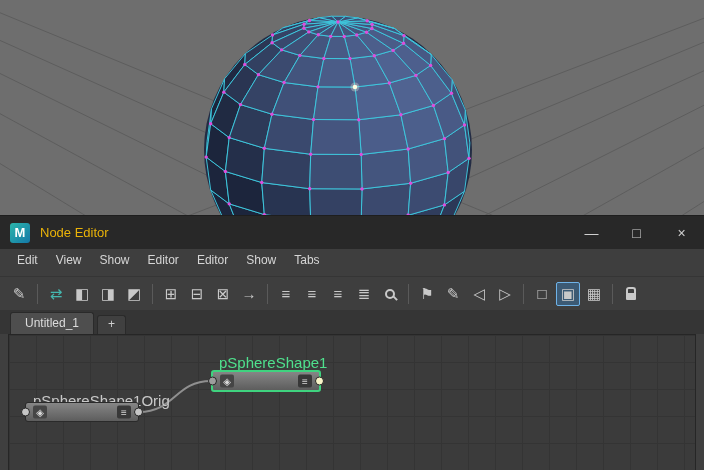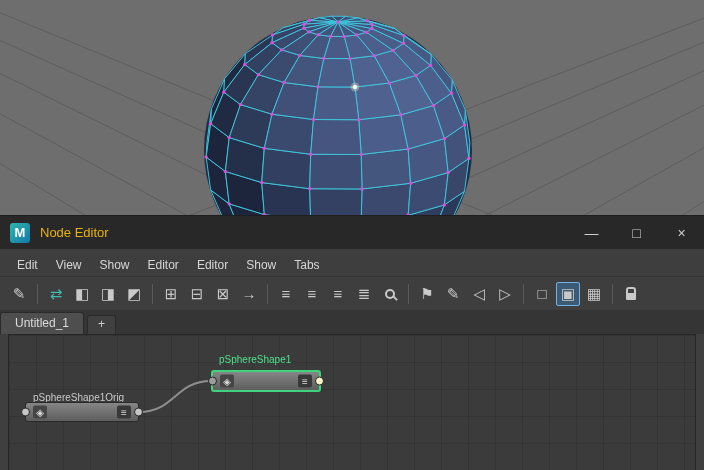--- a/index.html
+++ b/index.html
@@ -12,44 +12,44 @@
 
   
   #node-editor{position:absolute;top:215px;left:0;width:704px;height:255px;background:#3f3f3f;border-top:1px solid #1e1e1e;display:flex;flex-direction:column}
 
   .titlebar{flex:0 0 33px;height:33px;background:#282828;display:flex;align-items:center;padding-left:10px}
   .maya-icon{width:20px;height:20px;border-radius:3px;background:linear-gradient(135deg,#2cb6ab,#1478a8);color:#fff;font-weight:bold;font-size:13px;display:flex;align-items:center;justify-content:center}
   .title{color:#eab308;font-size:13px;margin-left:10px}
   .win-controls{margin-left:auto;display:flex;height:100%}
   .win-btn{width:45px;height:100%;display:flex;align-items:center;justify-content:center;color:#cfcfcf;font-size:14px}
 
-  .menubar{flex:0 0 27px;height:27px;background:#3e3e3e;display:flex;align-items:flex-end;padding-left:8px}
+  .menubar{flex:0 0 27px;height:27px;background:#3e3e3e;display:flex;align-items:flex-start;padding-left:8px}
   .menu-item{color:#d6d6d6;font-size:12px;padding:4px 9px;white-space:nowrap}
 
   .toolbar{flex:0 0 34px;height:34px;background:#3e3e3e;border-top:1px solid #353535;display:flex;align-items:center;padding-left:6px}
   .tool{width:24px;height:24px;margin:0 1px;display:flex;align-items:center;justify-content:center;color:#c9c9c9;font-size:15px;border:1px solid transparent;border-radius:2px;flex:0 0 auto}
   .tool.selected{border-color:#6fb3e8;background:#3c5a74}
   .tb-sep{width:1px;height:20px;background:#5a5a5a;margin:0 5px;flex:0 0 auto}
   .shape-search{position:relative;width:10px;height:10px;border:2px solid #c9c9c9;border-radius:50%;display:inline-block}
   .shape-search::after{content:"";position:absolute;width:6px;height:2px;background:#c9c9c9;transform:rotate(45deg);right:-5px;bottom:-2px}
   .shape-lock{position:relative;width:10px;height:7px;background:#c9c9c9;border-radius:1px;display:inline-block;margin-top:6px}
   .shape-lock::before{content:"";position:absolute;width:6px;height:6px;border:2px solid #c9c9c9;border-bottom:none;border-radius:3px 3px 0 0;left:0;top:-6px}
 
-  .tabbar{flex:0 0 24px;height:24px;background:#353535;display:flex;align-items:flex-end;}
+  .tabbar{flex:0 0 24px;height:24px;background:#353535;display:flex;align-items:flex-end;padding-left:10px}
   .tab{font-size:12px;color:#dcdcdc;background:#4e4e4e;padding:3px 14px 4px;border:1px solid #2a2a2a;border-bottom:none;border-radius:3px 3px 0 0;line-height:14px}
   .tab.plus{background:#404040;padding:1px 10px 3px;margin-left:3px;color:#cfcfcf}
 
   .graph{position:relative;flex:1;margin:0 8px;background-color:#3b3b3b;border:1px solid #262626;border-bottom:none;overflow:hidden;
     background-image:linear-gradient(#343434 1px,transparent 1px),linear-gradient(90deg,#343434 1px,transparent 1px);
     background-size:27px 27px}
   #wires{position:absolute;inset:0;width:100%;height:100%;pointer-events:none}
 
   .node{position:absolute;background:linear-gradient(#868686,#5d5d5d);border:1px solid #2a2a2a;border-radius:3px}
   .node.selected{border:2px solid #3fd37f}
-  .node-label{position:absolute;font-size:10px;color:#c9c9c9;white-space:nowrap}
+  .node-label{position:absolute;font-size:15px;color:#c9c9c9;white-space:nowrap}
   .node-label.selected{color:#4fe08d}
   .socket{position:absolute;width:9px;height:9px;border-radius:50%;border:1px solid #262626;top:50%;transform:translateY(-50%)}
   .socket.in{left:-5px}
   .socket.out{right:-5px}
   .chip{position:absolute;top:50%;transform:translateY(-50%);width:14px;height:13px;background:#454545;border-radius:2px;color:#d8d8d8;font-size:10px;line-height:13px;text-align:center}
   .chip.left{left:7px}
   .chip.right{right:7px;background:#383838}
 </style>
 </head>
 <body>

